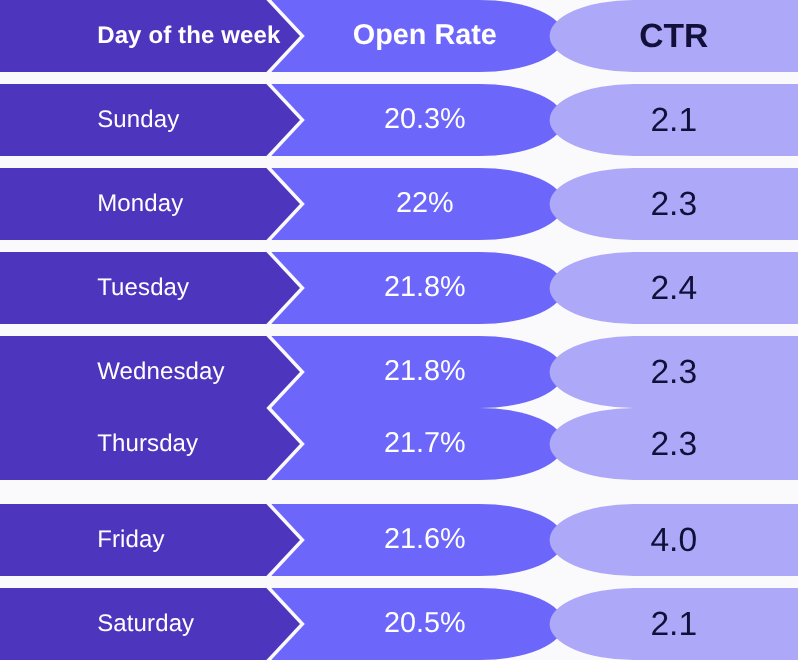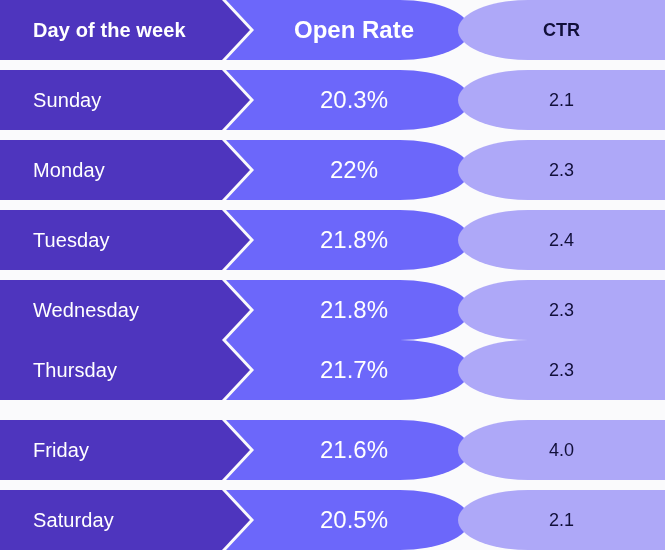--- a/index.html
+++ b/index.html
@@ -34,20 +34,21 @@
     position: absolute;
     left: 0;
     top: 0;
     width: 250px;
     height: 60px;
     background: #4e35be;
     -webkit-clip-path: polygon(0 0, 222px 0, 250px 50%, 222px 100%, 0 100%);
     clip-path: polygon(0 0, 222px 0, 250px 50%, 222px 100%, 0 100%);
     display: flex;
     align-items: center;
+    padding-left: 48px;
   }
   .cell-day .txt {
     padding-left: 33px;
     color: #ffffff;
     font-size: 20px;
     line-height: 1;
     letter-spacing: .1px;
     white-space: nowrap;
   }
 
@@ -84,21 +85,21 @@
     height: 60px;
     background: #aea8f8;
     border-top-left-radius: 70px 30px;
     border-bottom-left-radius: 70px 30px;
     display: flex;
     align-items: center;
     justify-content: center;
   }
   .cell-ctr .txt {
     color: #12103a;
-    font-size: 18px;
+    font-size: 28px;
     line-height: 1;
     white-space: nowrap;
   }
 
   
   .row.header .cell-day .txt,
   .row.header .cell-open .txt,
   .row.header .cell-ctr .txt {
     font-weight: bold;
   }

